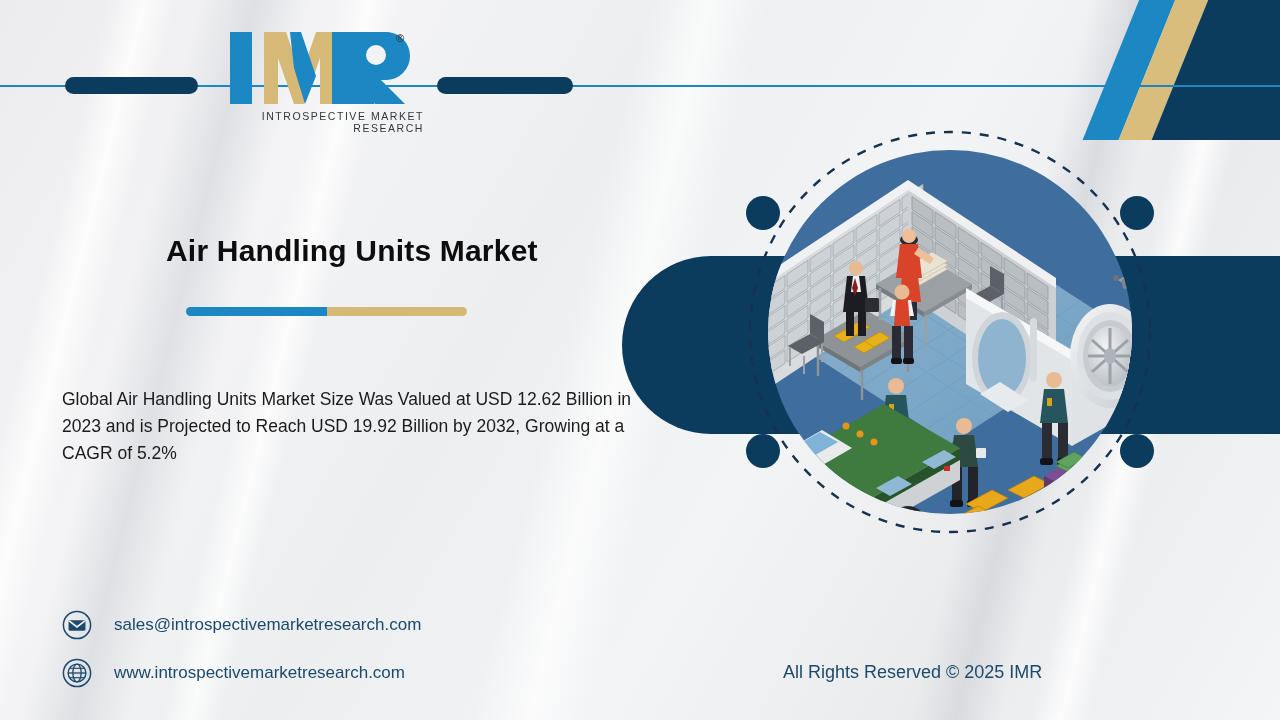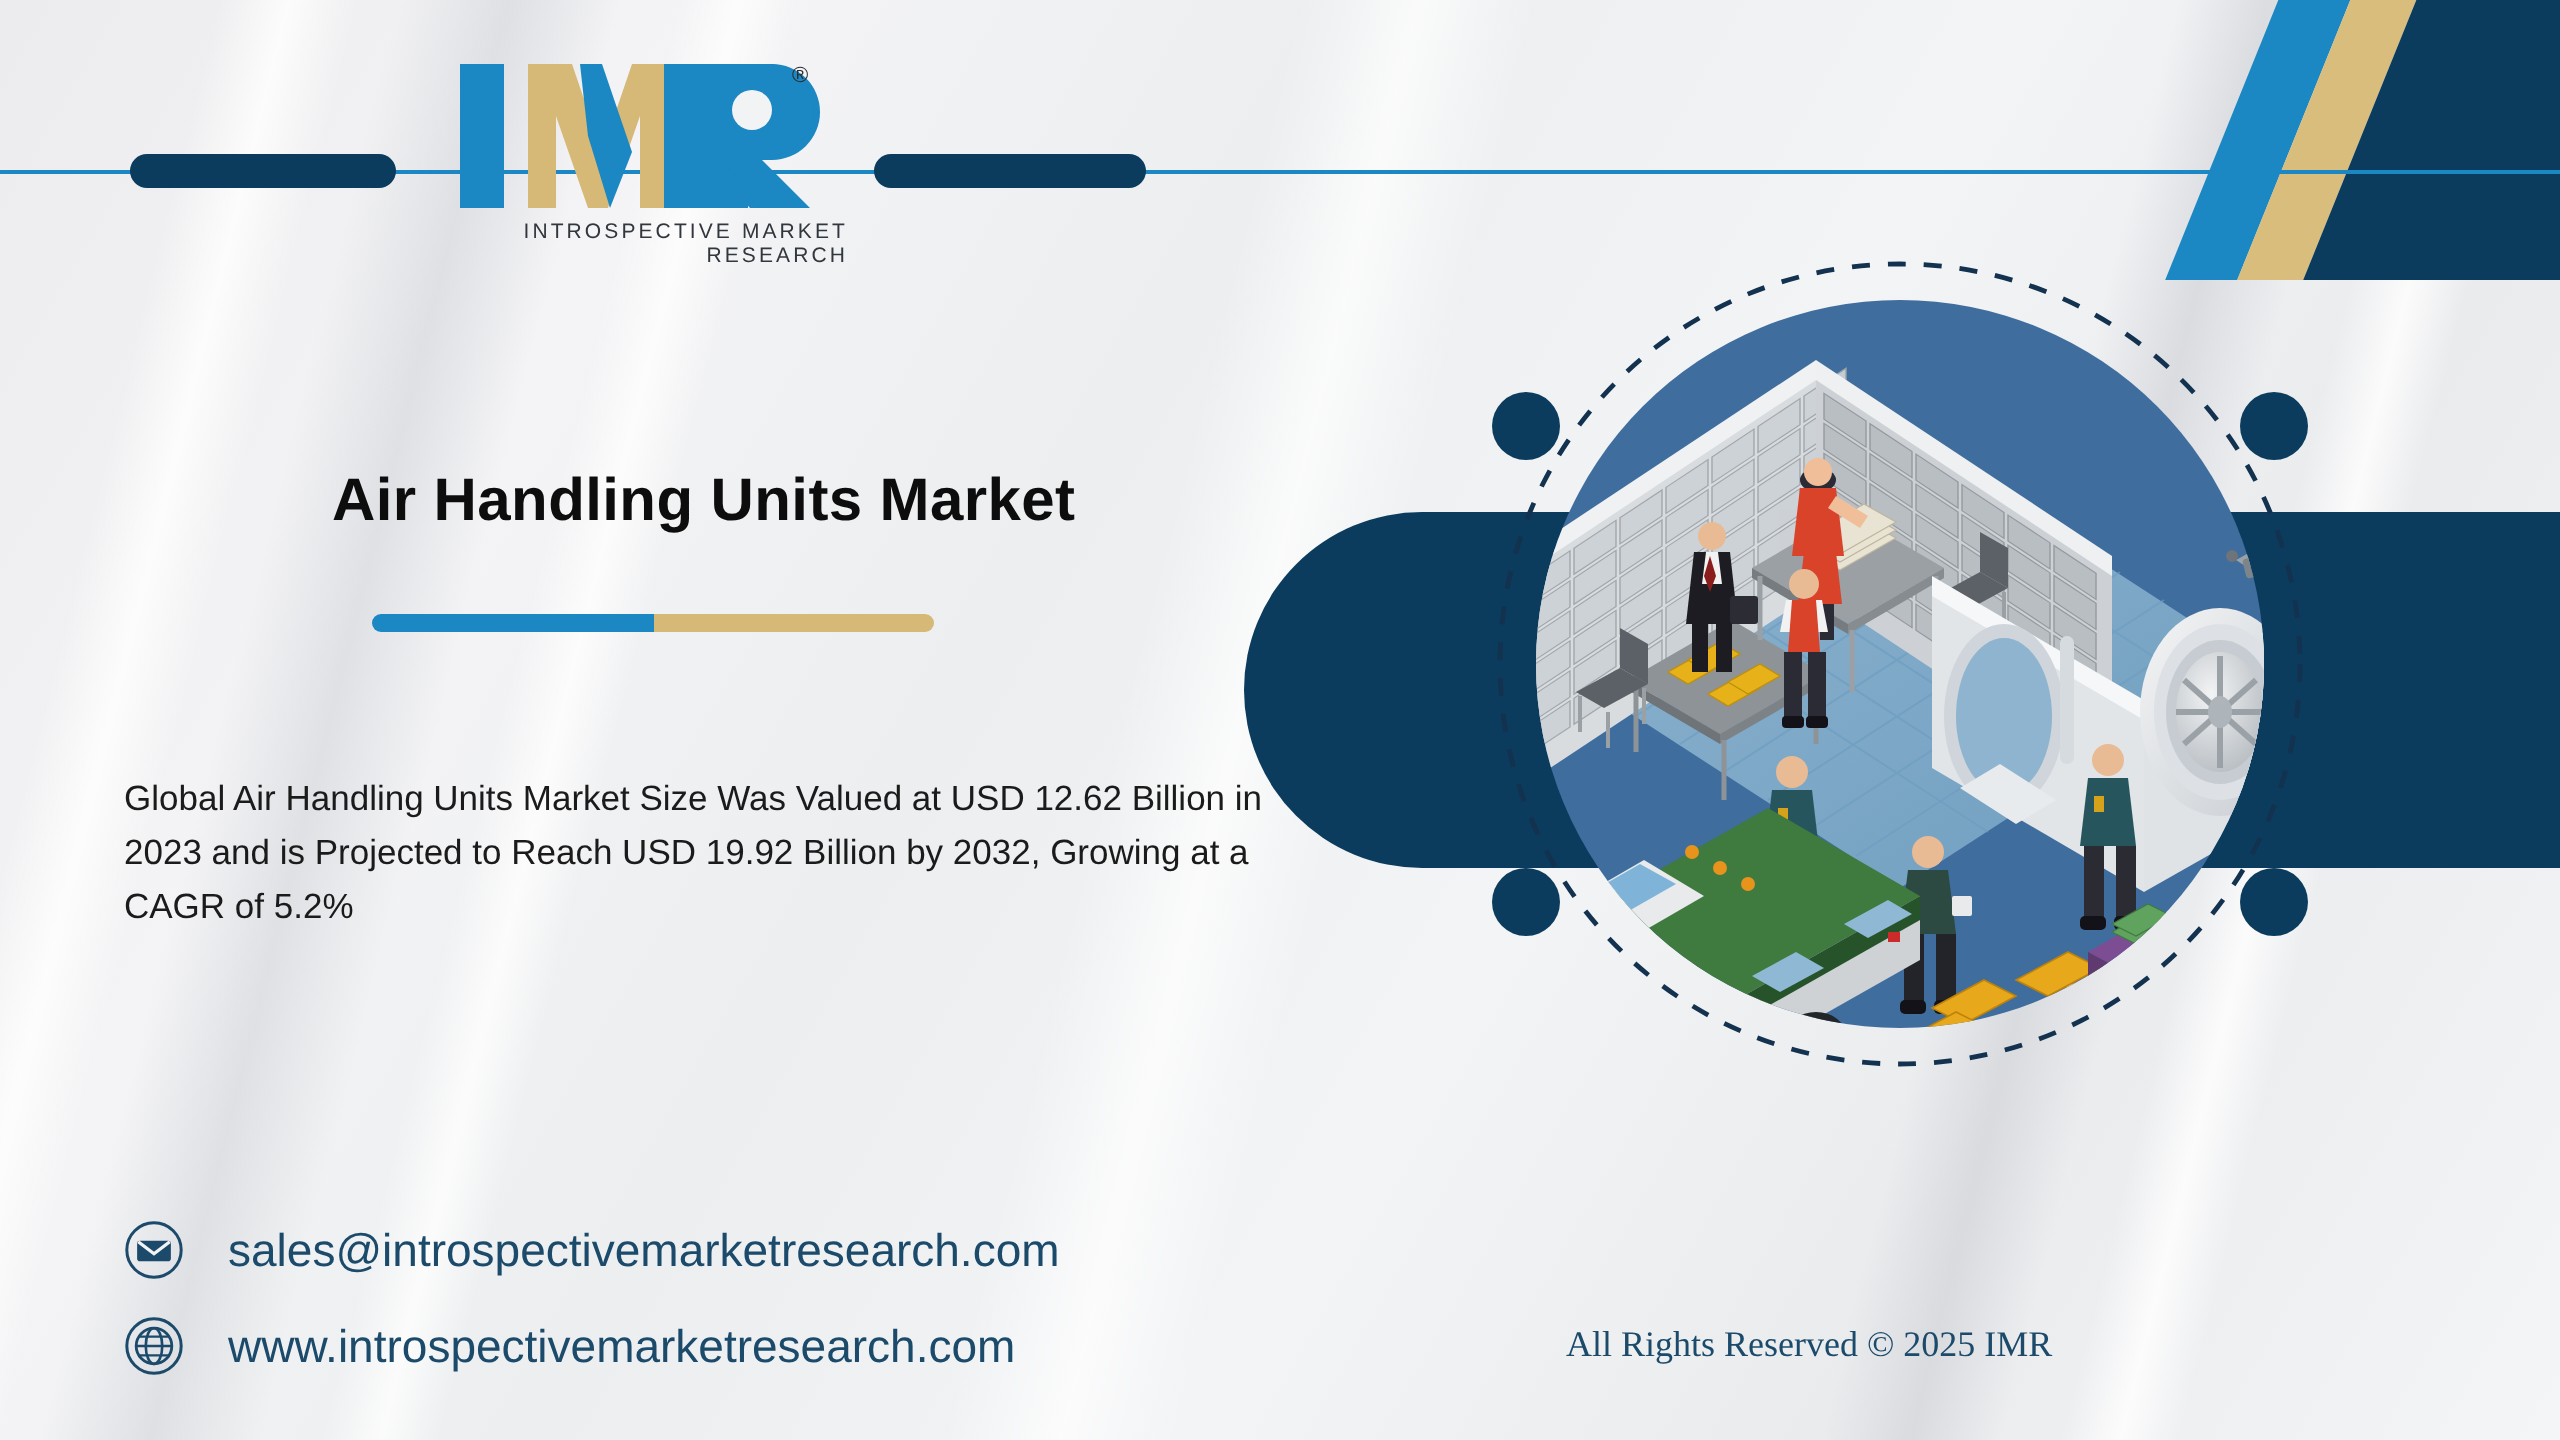--- a/index.html
+++ b/index.html
@@ -47,22 +47,22 @@
   .accent{position:absolute;left:186px;top:307px;width:281px;height:9px;border-radius:5px;overflow:hidden;display:flex;}
   .accent-blue{width:50%;background:#1b87c3;}
   .accent-gold{width:50%;background:#d6b877;}
   .desc{position:absolute;left:62px;top:386px;width:575px;font-size:17.5px;line-height:27px;color:#1b1b1b;}
 
   
   .contact{position:absolute;left:62px;display:flex;align-items:center;gap:22px;}
   .c-mail{top:610px;}
   .c-web{top:658px;}
   .c-ico{width:30px;height:30px;flex:0 0 30px;}
-  .c-txt{font-size:23px;color:#1b4a6b;}
-  .copyright{position:absolute;left:783px;top:662px;font-size:18px;color:#1b4a6b;font-family:Liberation Serif, serif;}
+  .c-txt{font-size:17px;color:#1b4a6b;}
+  .copyright{position:absolute;left:783px;top:662px;font-size:18px;color:#1b4a6b;}
 
   
   .illus{position:absolute;left:726px;top:108px;width:448px;height:448px;}
   .illus svg{display:block;}
 </style>
 </head>
 <body>
 
 <div class="stage">
 

